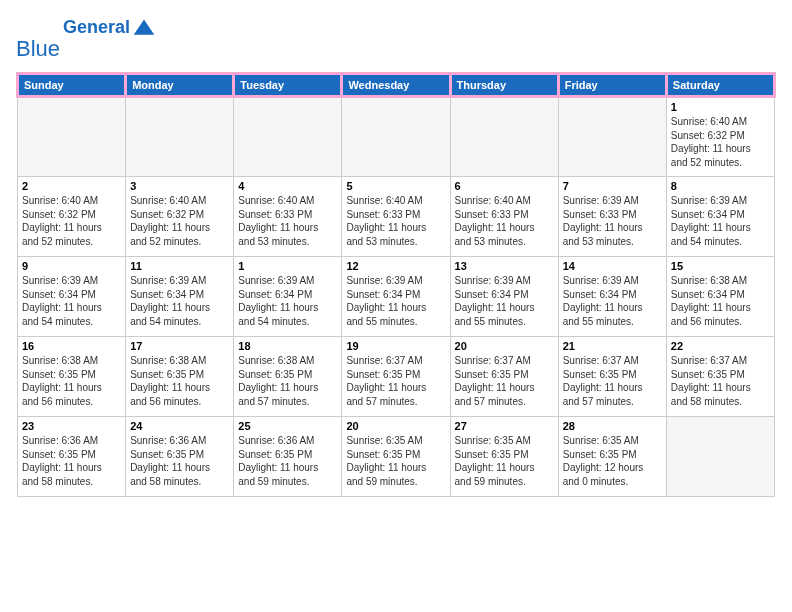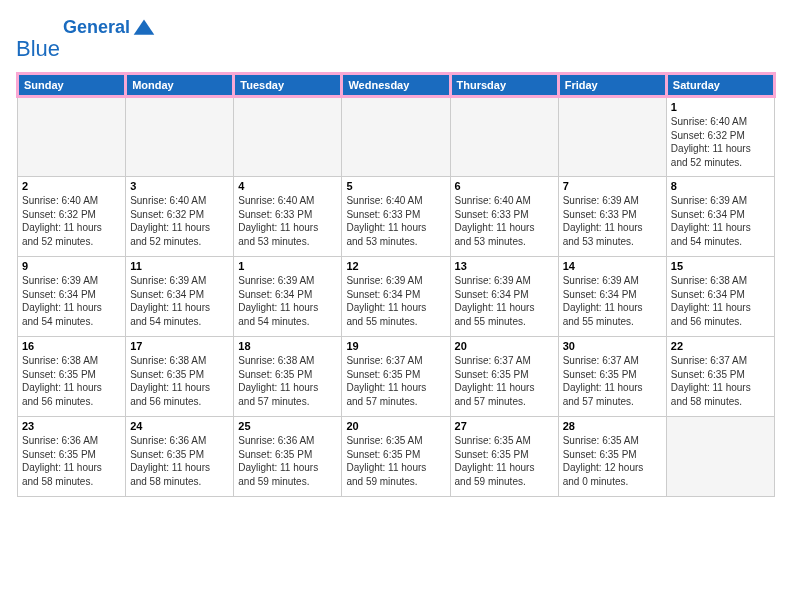--- a/index.html
+++ b/index.html
@@ -212,21 +212,21 @@
           </td>
           <td>
             <span class="day-num">19</span>
             <div class="day-info">Sunrise: 6:37 AM<br>Sunset: 6:35 PM<br>Daylight: 11 hours and 57 minutes.</div>
           </td>
           <td>
             <span class="day-num">20</span>
             <div class="day-info">Sunrise: 6:37 AM<br>Sunset: 6:35 PM<br>Daylight: 11 hours and 57 minutes.</div>
           </td>
           <td>
-            <span class="day-num">30</span>
+            <span class="day-num">21</span>
             <div class="day-info">Sunrise: 6:37 AM<br>Sunset: 6:35 PM<br>Daylight: 11 hours and 57 minutes.</div>
           </td>
           <td>
             <span class="day-num">22</span>
             <div class="day-info">Sunrise: 6:37 AM<br>Sunset: 6:35 PM<br>Daylight: 11 hours and 58 minutes.</div>
           </td>
         </tr>
         <tr>
           <td>
             <span class="day-num">23</span>

